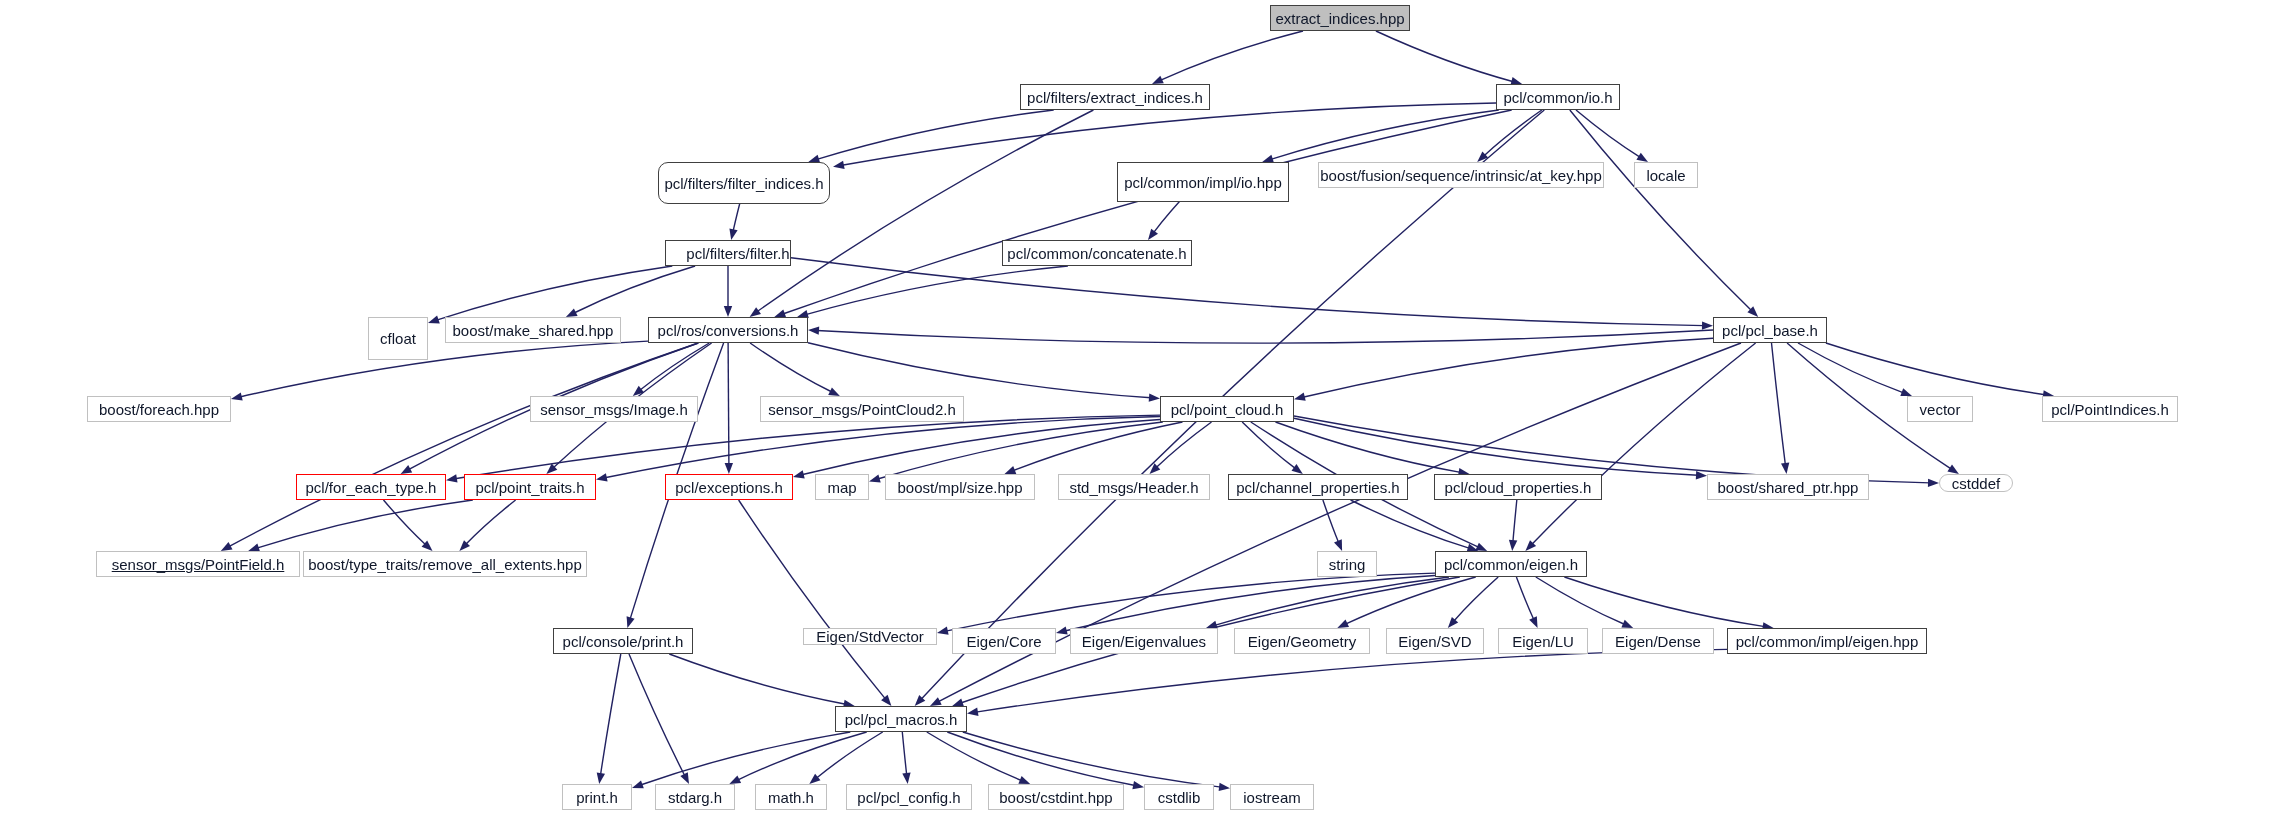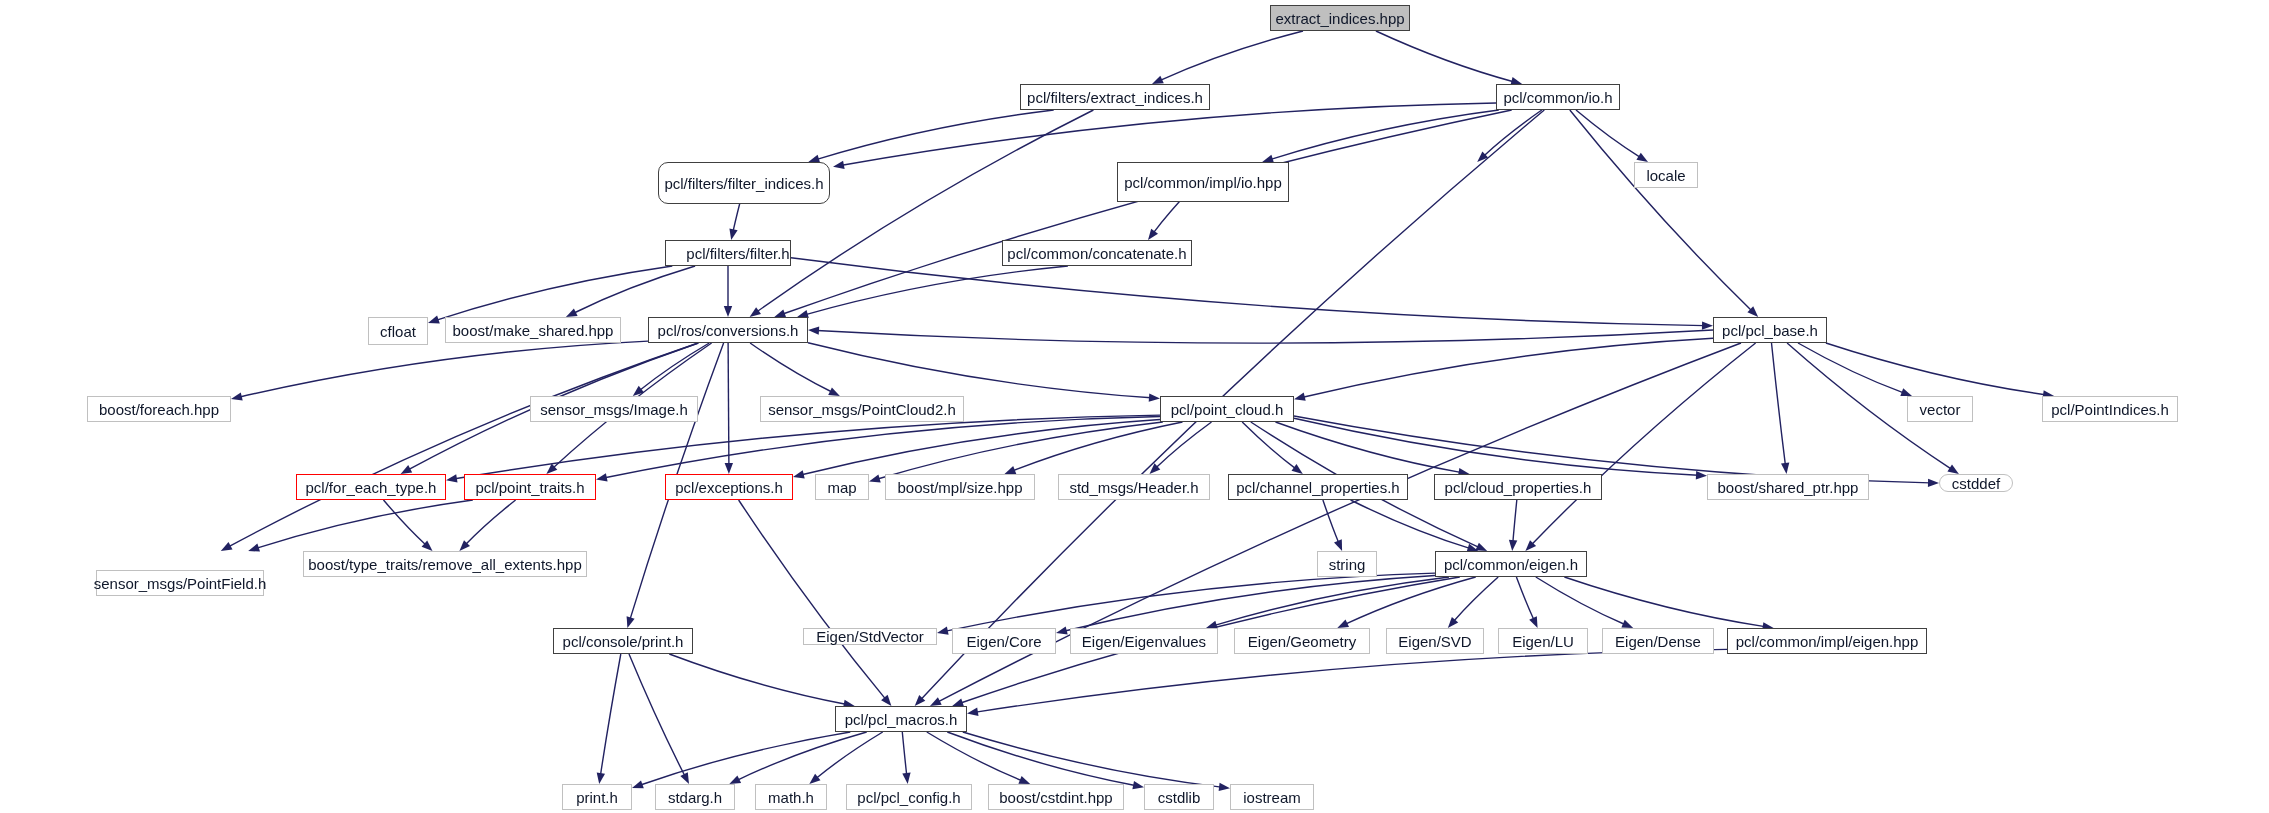--- a/index.html
+++ b/index.html
@@ -207,44 +207,45 @@
       <path class="edge-path" d="M947.3,732.0 Q1043.3,768.1 1135.2,785.5"></path>
       <polygon class="arrow-head" points="1144.0,787.2 1132.4,789.3 1134.0,781.0"></polygon>
       <path class="edge-path" d="M962.8,732.0 Q1093.9,771.9 1221.1,787.1"></path>
       <polygon class="arrow-head" points="1230.0,788.2 1218.6,791.0 1219.6,782.7"></polygon>
     </svg>
 <div class="node-box root" style="left: 1270px; top: 5px; width: 140px; height: 26px;">extract_indices.hpp</div>
     <div class="node-box strong" style="left: 1020px; top: 84px; width: 190px; height: 26px;">pcl/filters/extract_indices.h</div>
     <div class="node-box strong" style="left: 1496px; top: 84px; width: 124px; height: 26px;">pcl/common/io.h</div>
     <div class="node-box strong" style="left: 658px; top: 162px; width: 172px; height: 42px; border-radius: 10px;">pcl/filters/filter_indices.h</div>
     <div class="node-box strong" style="left: 1117px; top: 162px; width: 172px; height: 40px;">pcl/common/impl/io.hpp</div>
+    <div class="node-box" style="left: 1318px; top: 162px; width: 286px; height: 26px;">boost/fusion/sequence/intrinsic/at_key.hpp</div>
     <div class="node-box" style="left: 1634px; top: 162px; width: 64px; height: 26px;">locale</div>
     <div class="node-box strong" style="left: 665px; top: 240px; width: 126px; height: 26px; padding-left: 20px;">pcl/filters/filter.h</div>
     <div class="node-box strong" style="left: 1002px; top: 240px; width: 190px; height: 26px;">pcl/common/concatenate.h</div>
-    <div class="node-box" style="left: 368px; top: 317px; width: 60px; height: 28px;">cfloat</div>
+    <div class="node-box" style="left: 368px; top: 317px; width: 60px; height: 43px;">cfloat</div>
     <div class="node-box" style="left: 445px; top: 317px; width: 176px; height: 26px;">boost/make_shared.hpp</div>
     <div class="node-box strong" style="left: 648px; top: 317px; width: 160px; height: 26px;">pcl/ros/conversions.h</div>
     <div class="node-box strong" style="left: 1713px; top: 317px; width: 114px; height: 26px;">pcl/pcl_base.h</div>
     <div class="node-box" style="left: 87px; top: 396px; width: 144px; height: 26px;">boost/foreach.hpp</div>
     <div class="node-box" style="left: 530px; top: 396px; width: 168px; height: 26px;">sensor_msgs/Image.h</div>
     <div class="node-box" style="left: 760px; top: 396px; width: 204px; height: 26px;">sensor_msgs/PointCloud2.h</div>
     <div class="node-box strong" style="left: 1160px; top: 396px; width: 134px; height: 26px;">pcl/point_cloud.h</div>
     <div class="node-box" style="left: 1907px; top: 396px; width: 66px; height: 26px;">vector</div>
     <div class="node-box" style="left: 2042px; top: 396px; width: 136px; height: 26px;">pcl/PointIndices.h</div>
     <div class="node-box red" style="left: 296px; top: 474px; width: 150px; height: 26px;">pcl/for_each_type.h</div>
     <div class="node-box red" style="left: 464px; top: 474px; width: 132px; height: 26px;">pcl/point_traits.h</div>
     <div class="node-box red" style="left: 665px; top: 474px; width: 128px; height: 26px;">pcl/exceptions.h</div>
     <div class="node-box" style="left: 815px; top: 474px; width: 54px; height: 26px;">map</div>
     <div class="node-box" style="left: 885px; top: 474px; width: 150px; height: 26px;">boost/mpl/size.hpp</div>
     <div class="node-box" style="left: 1058px; top: 474px; width: 152px; height: 26px;">std_msgs/Header.h</div>
     <div class="node-box strong" style="left: 1228px; top: 474px; width: 180px; height: 26px;">pcl/channel_properties.h</div>
     <div class="node-box strong" style="left: 1434px; top: 474px; width: 168px; height: 26px;">pcl/cloud_properties.h</div>
     <div class="node-box" style="left: 1707px; top: 474px; width: 162px; height: 26px;">boost/shared_ptr.hpp</div>
     <div class="node-box" style="left: 1939px; top: 474px; width: 74px; height: 18px; border-radius: 10px;">cstddef</div>
-    <div class="node-box" style="left: 96px; top: 570px; width: 168px; height: 26px;">sensor_msgs/PointField.h</div>
+    <div class="node-box" style="left: 96px; top: 551px; width: 204px; height: 26px; text-decoration: underline;">sensor_msgs/PointField.h</div>
     <div class="node-box" style="left: 303px; top: 551px; width: 284px; height: 26px;">boost/type_traits/remove_all_extents.hpp</div>
     <div class="node-box" style="left: 1317px; top: 551px; width: 60px; height: 26px;">string</div>
     <div class="node-box strong" style="left: 1435px; top: 551px; width: 152px; height: 26px;">pcl/common/eigen.h</div>
     <div class="node-box strong" style="left: 553px; top: 628px; width: 140px; height: 26px;">pcl/console/print.h</div>
     <div class="node-box" style="left: 803px; top: 628px; width: 134px; height: 17px;">Eigen/StdVector</div>
     <div class="node-box" style="left: 952px; top: 628px; width: 104px; height: 26px;">Eigen/Core</div>
     <div class="node-box" style="left: 1070px; top: 628px; width: 148px; height: 26px;">Eigen/Eigenvalues</div>
     <div class="node-box" style="left: 1234px; top: 628px; width: 136px; height: 26px;">Eigen/Geometry</div>
     <div class="node-box" style="left: 1386px; top: 628px; width: 98px; height: 26px;">Eigen/SVD</div>
     <div class="node-box" style="left: 1498px; top: 628px; width: 90px; height: 26px;">Eigen/LU</div>

